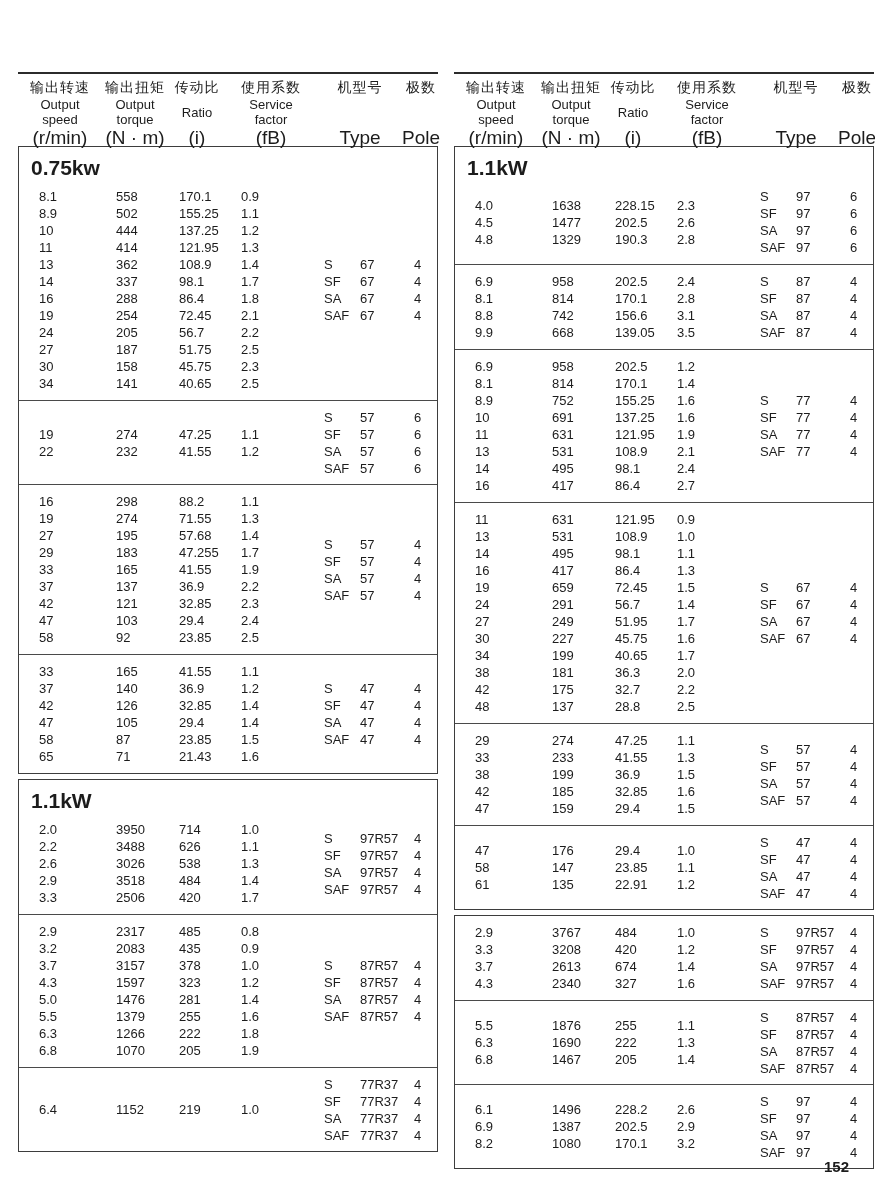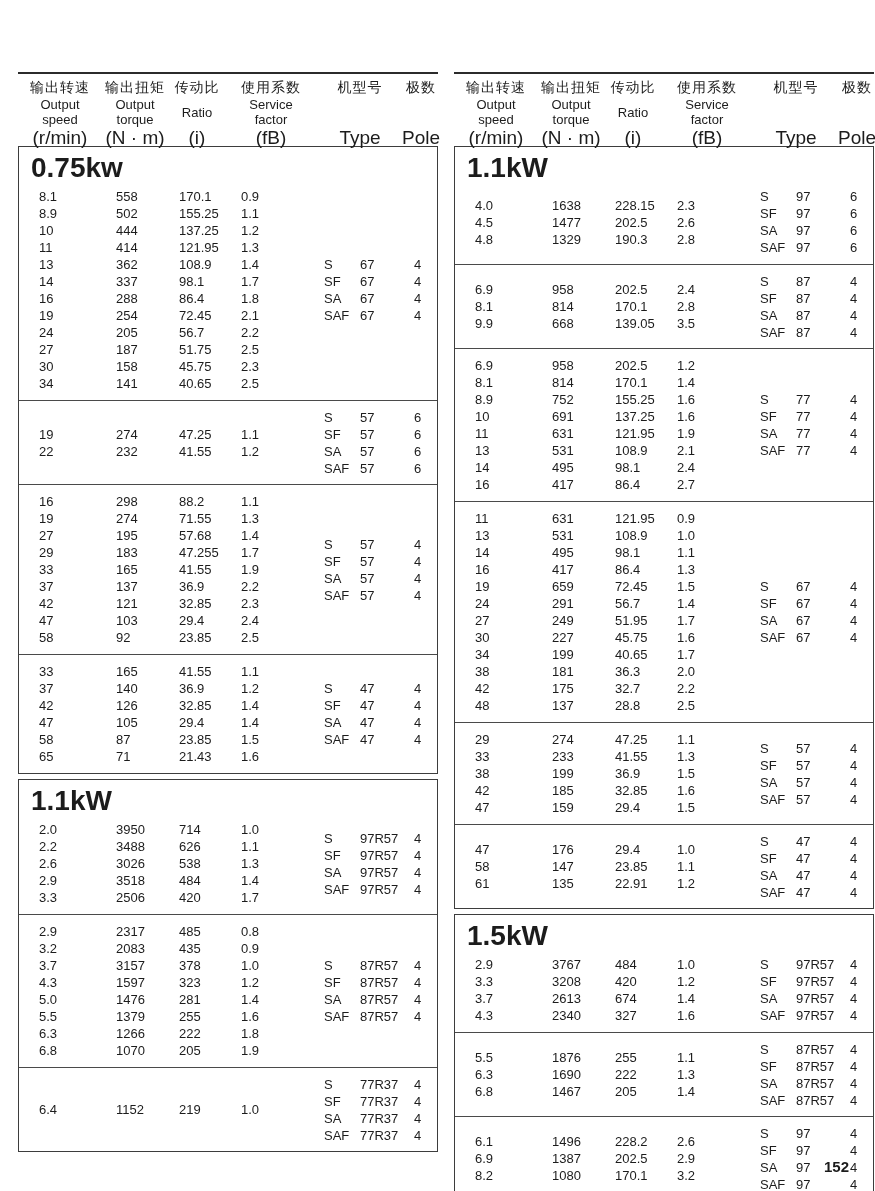--- a/index.html
+++ b/index.html
@@ -17,21 +17,21 @@
     display:grid;
     grid-template-columns:84px 66px 58px 90px 88px 34px;
     padding:5px 0 7px 0; height:60px;
   }
   .hcell { display:flex; flex-direction:column; justify-content:space-between; align-items:center; text-align:center; }
   .hzh { font-size:14px; letter-spacing:1px; white-space:nowrap; }
   .hen { font-size:13px; line-height:15px; white-space:pre-line; }
   .hunit { font-size:19px; white-space:nowrap; }
 
   .section { border:1px solid #3d3d3d; margin-bottom:5px; background:#fff; }
-  .sec-title { font-size:28px; font-weight:bold; padding:8px 0 0 12px; line-height:25px; }
+  .sec-title { font-size:21px; font-weight:bold; padding:8px 0 0 12px; line-height:25px; }
 
   .block { position:relative; display:flex; align-items:center; padding:8px 0; min-height:84px; box-sizing:border-box; }
   .block + .block { border-top:1px solid #4a4a4a; }
 
   .rows { padding-left:20px; }
   .row { display:grid; grid-template-columns:77px 63px 62px 76px; }
   .row > div { font-size:13px; line-height:17px; white-space:nowrap; }
 
   .types { position:absolute; left:305px; top:50%; transform:translateY(-50%); }
   .type-line { display:grid; grid-template-columns:36px 54px 24px; }
@@ -617,20 +617,26 @@
                 <div>202.5</div>
                 <div>2.4</div>
               </div>
               <div class="row">
                 <div>8.1</div>
                 <div>814</div>
                 <div>170.1</div>
                 <div>2.8</div>
               </div>
               <div class="row">
+                <div>8.8</div>
+                <div>742</div>
+                <div>156.6</div>
+                <div>3.1</div>
+              </div>
+              <div class="row">
                 <div>9.9</div>
                 <div>668</div>
                 <div>139.05</div>
                 <div>3.5</div>
               </div>
             </div>
             <div class="types">
               <div class="type-line">
                 <span class="tprefix">S</span>
                 <span class="tsize">87</span>
@@ -920,21 +926,20 @@
               </div>
               <div class="type-line">
                 <span class="tprefix">SAF</span>
                 <span class="tsize">47</span>
                 <span class="tpole">4</span>
               </div>
             </div>
           </div>
         </div>
         <div class="section">
-          <div class="sec-title">1.5kW</div>
           <div class="block">
             <div class="rows">
               <div class="row">
                 <div>2.9</div>
                 <div>3767</div>
                 <div>484</div>
                 <div>1.0</div>
               </div>
               <div class="row">
                 <div>3.3</div>

